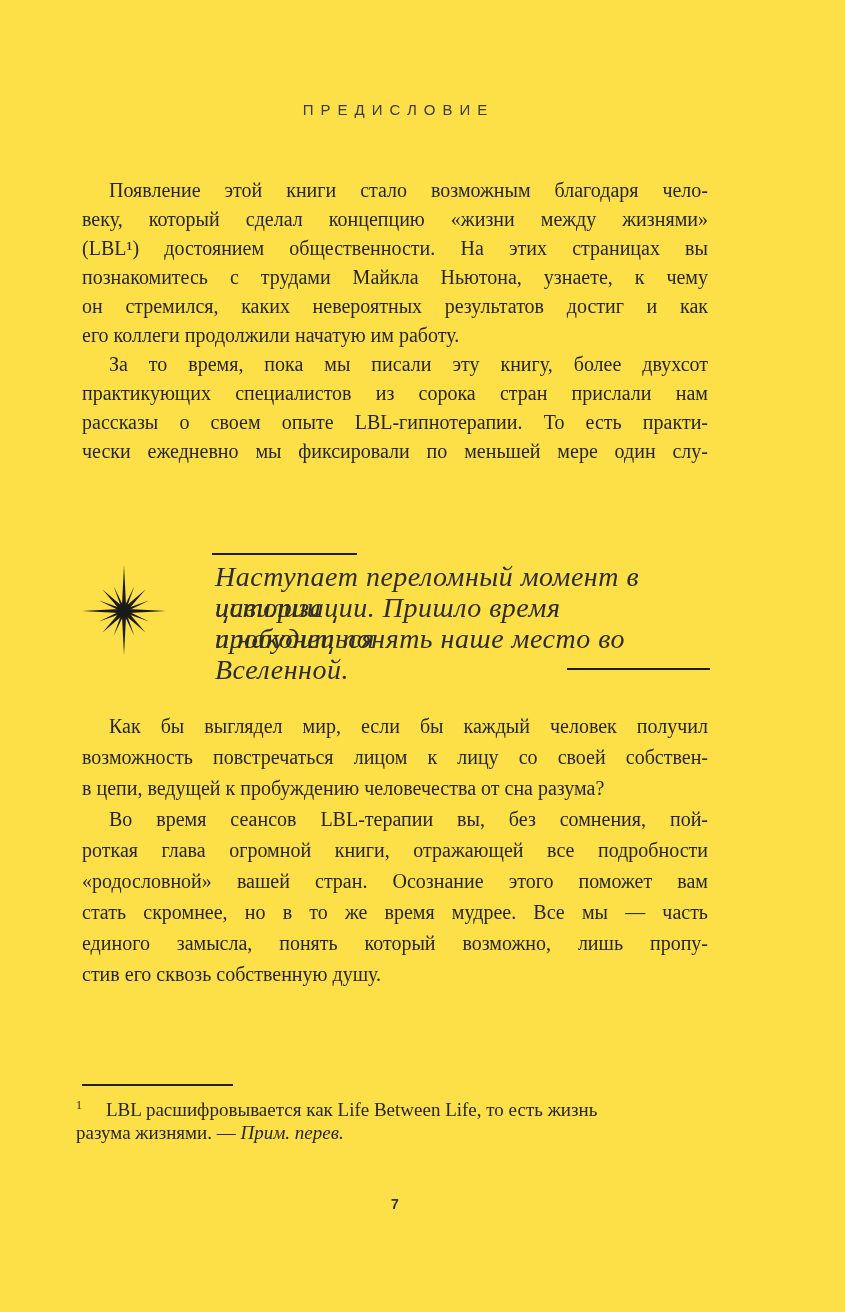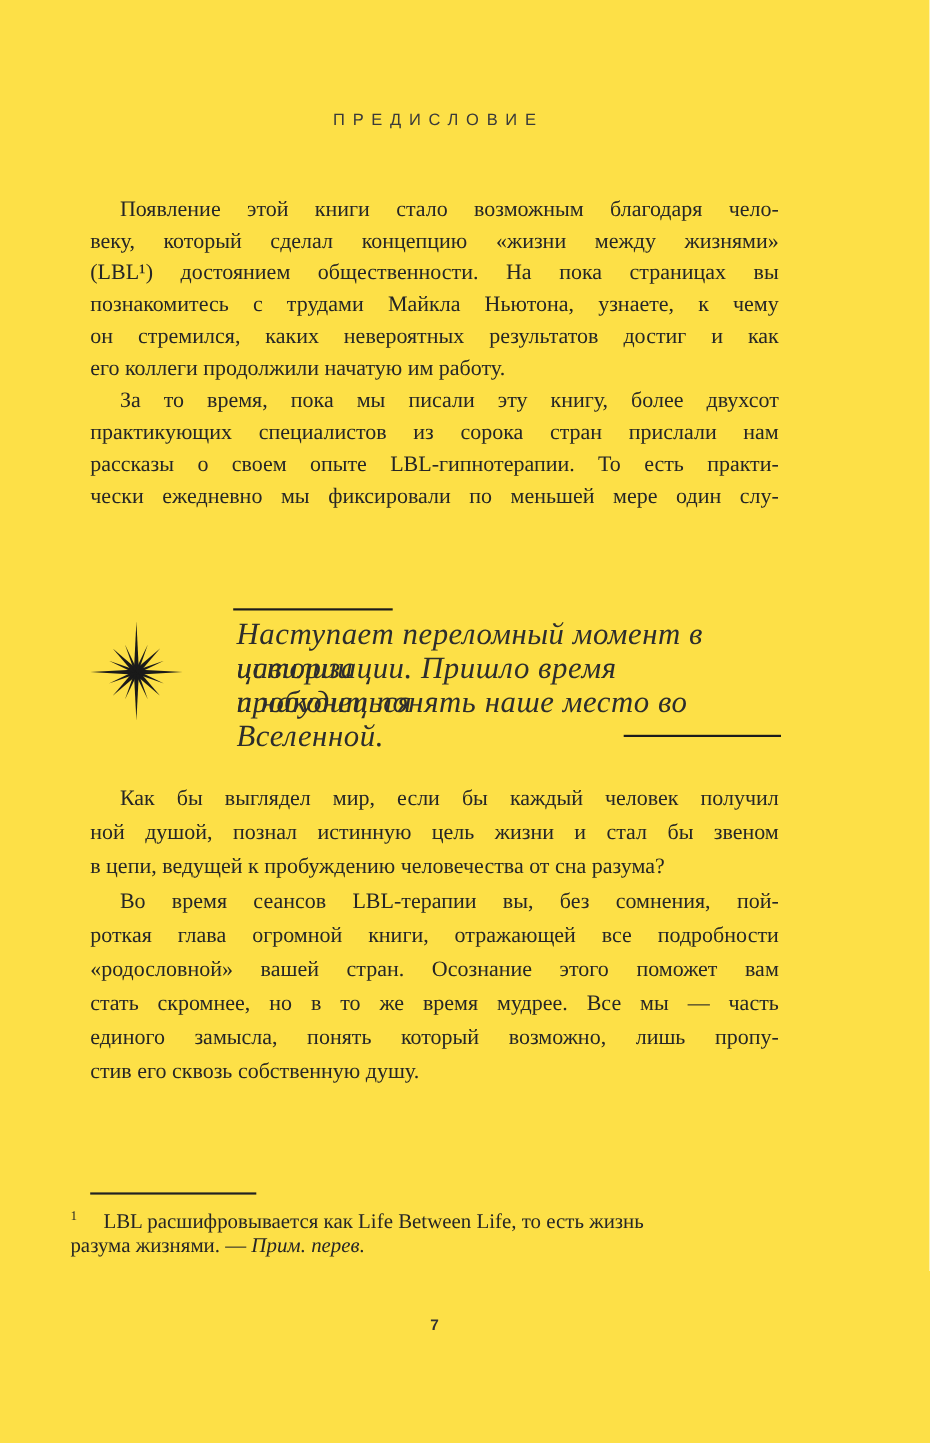--- a/index.html
+++ b/index.html
@@ -75,21 +75,21 @@
   .footnote-rule {
     position: absolute;
     left: 82px;
     top: 1084px;
     width: 151px;
     height: 2px;
     background: #222222;
   }
   .footnote {
     position: absolute;
-    left: 64px;
+    left: 76px;
     top: 1091px;
     width: 626px;
     font-size: 19px;
   }
   .fn-line { height: 28px; line-height: 28px; }
   .fn-marker {
     font-size: 12px;
     vertical-align: 7px;
     margin-right: 24px;
   }
@@ -109,21 +109,21 @@
 </head>
 <body>
 
 <div class="page">
 
   <div class="chapter-title">ПРЕДИСЛОВИЕ</div>
 
   <div class="block block-a">
     <div class="line first">Появление этой книги стало возможным благодаря чело-</div>
     <div class="line">веку, который сделал концепцию «жизни между жизнями»</div>
-    <div class="line">(LBL¹) достоянием общественности. На пока страницах вы</div>
+    <div class="line">(LBL¹) достоянием общественности. На этих страницах вы</div>
     <div class="line">познакомитесь с трудами Майкла Ньютона, узнаете, к чему</div>
     <div class="line">он стремился, каких невероятных результатов достиг и как</div>
     <div class="line last">его коллеги продолжили начатую им работу.</div>
     <div class="line first">За то время, пока мы писали эту книгу, более двухсот</div>
     <div class="line">практикующих специалистов из сорока стран прислали нам</div>
     <div class="line">рассказы о своем опыте LBL-гипнотерапии. То есть практи-</div>
     <div class="line">чески ежедневно мы фиксировали по меньшей мере один слу-</div>
   </div>
 
   <svg class="star" width="96" height="96" viewBox="-48 -48 96 96" aria-hidden="true">
@@ -150,21 +150,21 @@
   <div class="quote-rule quote-rule-top"></div>
   <div class="quote-lines">
     <div class="quote-line">Наступает переломный момент в истории</div>
     <div class="quote-line">цивилизации. Пришло время пробудиться</div>
     <div class="quote-line">и наконец понять наше место во Вселенной.</div>
   </div>
   <div class="quote-rule quote-rule-bottom"></div>
 
   <div class="block block-b">
     <div class="line first">Как бы выглядел мир, если бы каждый человек получил</div>
-    <div class="line">ной душой, познал истинную цель жизни и стал бы звеном</div>
+    <div class="line">возможность повстречаться лицом к лицу со своей собствен-</div>
     <div class="line last">в цепи, ведущей к пробуждению человечества от сна разума?</div>
     <div class="line first">Во время сеансов LBL-терапии вы, без сомнения, пой-</div>
     <div class="line">роткая глава огромной книги, отражающей все подробности</div>
     <div class="line">«родословной» вашей стран. Осознание этого поможет вам</div>
     <div class="line">стать скромнее, но в то же время мудрее. Все мы — часть</div>
     <div class="line">единого замысла, понять который возможно, лишь пропу-</div>
     <div class="line last">стив его сквозь собственную душу.</div>
   </div>
 
   <div class="footnote-rule"></div>

